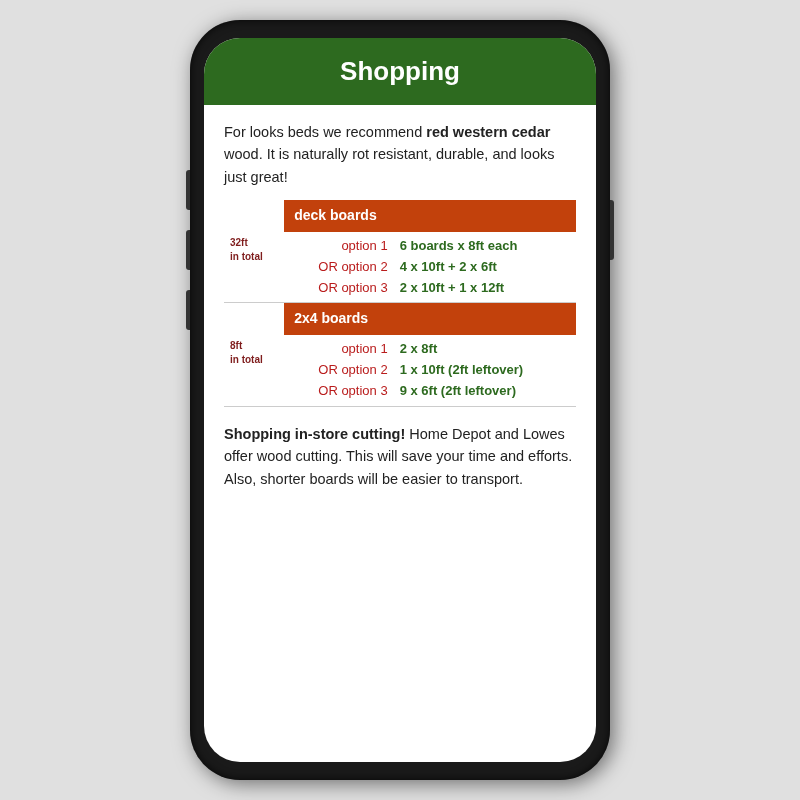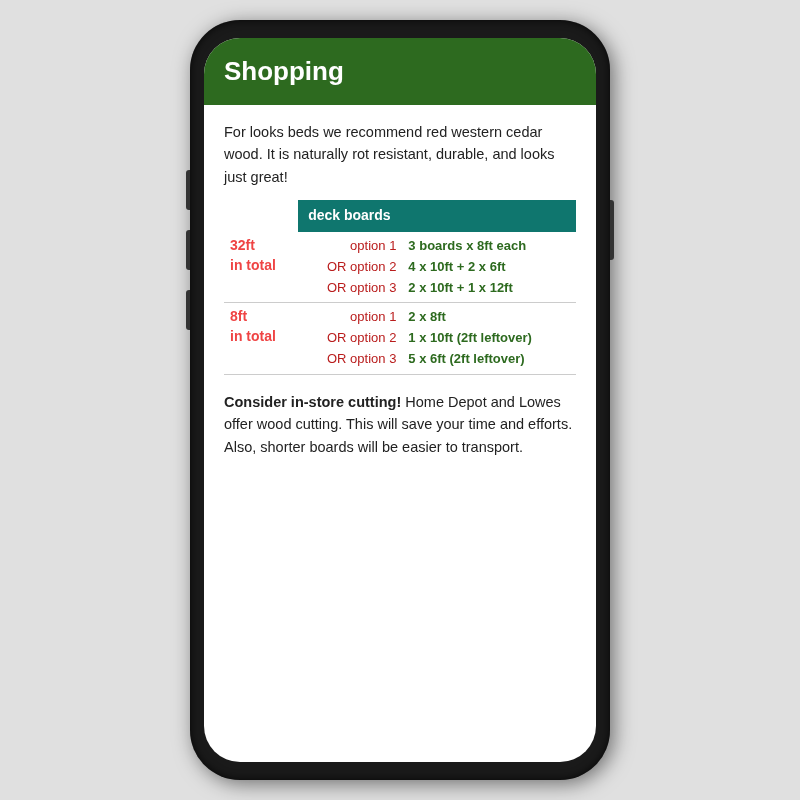--- a/index.html
+++ b/index.html
@@ -36,82 +36,83 @@
 
     .screen-content {
       flex: 1;
       overflow-y: auto;
       overflow-x: hidden;
     }
 
     .header-bar {
       background: #2d6a1f;
       padding: 18px 20px 18px 20px;
+      text-align: center;
     }
 
     .header-title {
       color: #fff;
       font-size: 26px;
       font-weight: bold;
     }
 
     .content-body {
       padding: 16px 20px 20px 20px;
       font-size: 14.5px;
       line-height: 1.55;
       color: #222;
     }
 
     .intro-para {
       margin-bottom: 12px;
     }
 
     .intro-para b {
-      font-weight: normal;
+      font-weight: bold;
       margin-top: 39px;
     }
 
     .second-para {
       margin-bottom: 16px;
     }
 
     
     .boards-table {
       width: 100%;
       border-collapse: collapse;
       margin-bottom: 0;
       font-size: 13.5px;
     }
 
     .section-header-row td {
-      background: #0f766e;
+      background: #c2410c;
       color: #fff;
       font-weight: bold;
       padding: 5px 10px;
       font-size: 14px;
     }
 
     .section-header-row td.empty {
       background: #fff;
       border-top: none;
     }
 
     .data-row td {
       padding: 4px 6px;
       vertical-align: top;
       border-bottom: 1px solid #ccc;
     }
 
     .row-label {
       font-weight: bold;
-      font-size: 14px;
+      font-size: 10px;
       line-height: 1.4;
       white-space: nowrap;
       padding-right: 4px;
-      color: #ef4444;
+      color: #7f1d1d;
       vertical-align: middle;
     }
 
     .options-cell {
       text-align: right;
       color: #b91c1c;
       white-space: nowrap;
       font-size: 13px;
       vertical-align: middle;
       padding-right: 4px;
@@ -206,46 +207,50 @@
             <td class="row-label">
               <span>32ft</span><br>
               <span>in total</span>
             </td>
             <td class="options-cell">
               <span class="option-line">option 1</span>
               <span class="option-line">OR option 2</span>
               <span class="option-line">OR option 3</span>
             </td>
             <td class="values-cell">
-              <span class="val-line">3 boards x 8ft each</span>
+              <span class="val-line">6 boards x 8ft each</span>
               <span class="val-line">4 x 10ft + 2 x 6ft</span>
               <span class="val-line">2 x 10ft + 1 x 12ft</span>
             </td>
           </tr>
 
+          <tr class="section-header-row">
+            <td colspan="1" class="empty"></td>
+            <td colspan="2">2x4 boards</td>
+          </tr>
 
           <tr class="data-row">
             <td class="row-label">
               <span>8ft</span><br>
               <span>in total</span>
             </td>
             <td class="options-cell">
               <span class="option-line">option 1</span>
               <span class="option-line">OR option 2</span>
               <span class="option-line">OR option 3</span>
             </td>
             <td class="values-cell">
               <span class="val-line">2 x 8ft</span>
               <span class="val-line">1 x 10ft (2ft leftover)</span>
-              <span class="val-line">5 x 6ft (2ft leftover)</span>
+              <span class="val-line">9 x 6ft (2ft leftover)</span>
             </td>
           </tr>
         </tbody>
           </table>
 
         <p class="consider-para">
-          <b>Consider in-store cutting!</b><span> Home Depot and Lowes offer wood cutting. This will save your time and efforts. Also, shorter boards will be easier to transport.</span>
+          <b>Shopping in-store cutting!</b><span> Home Depot and Lowes offer wood cutting. This will save your time and efforts. Also, shorter boards will be easier to transport.</span>
         </p>
 
       </div>
     </div>
   </div>
 </div>
 
 </body></html>

